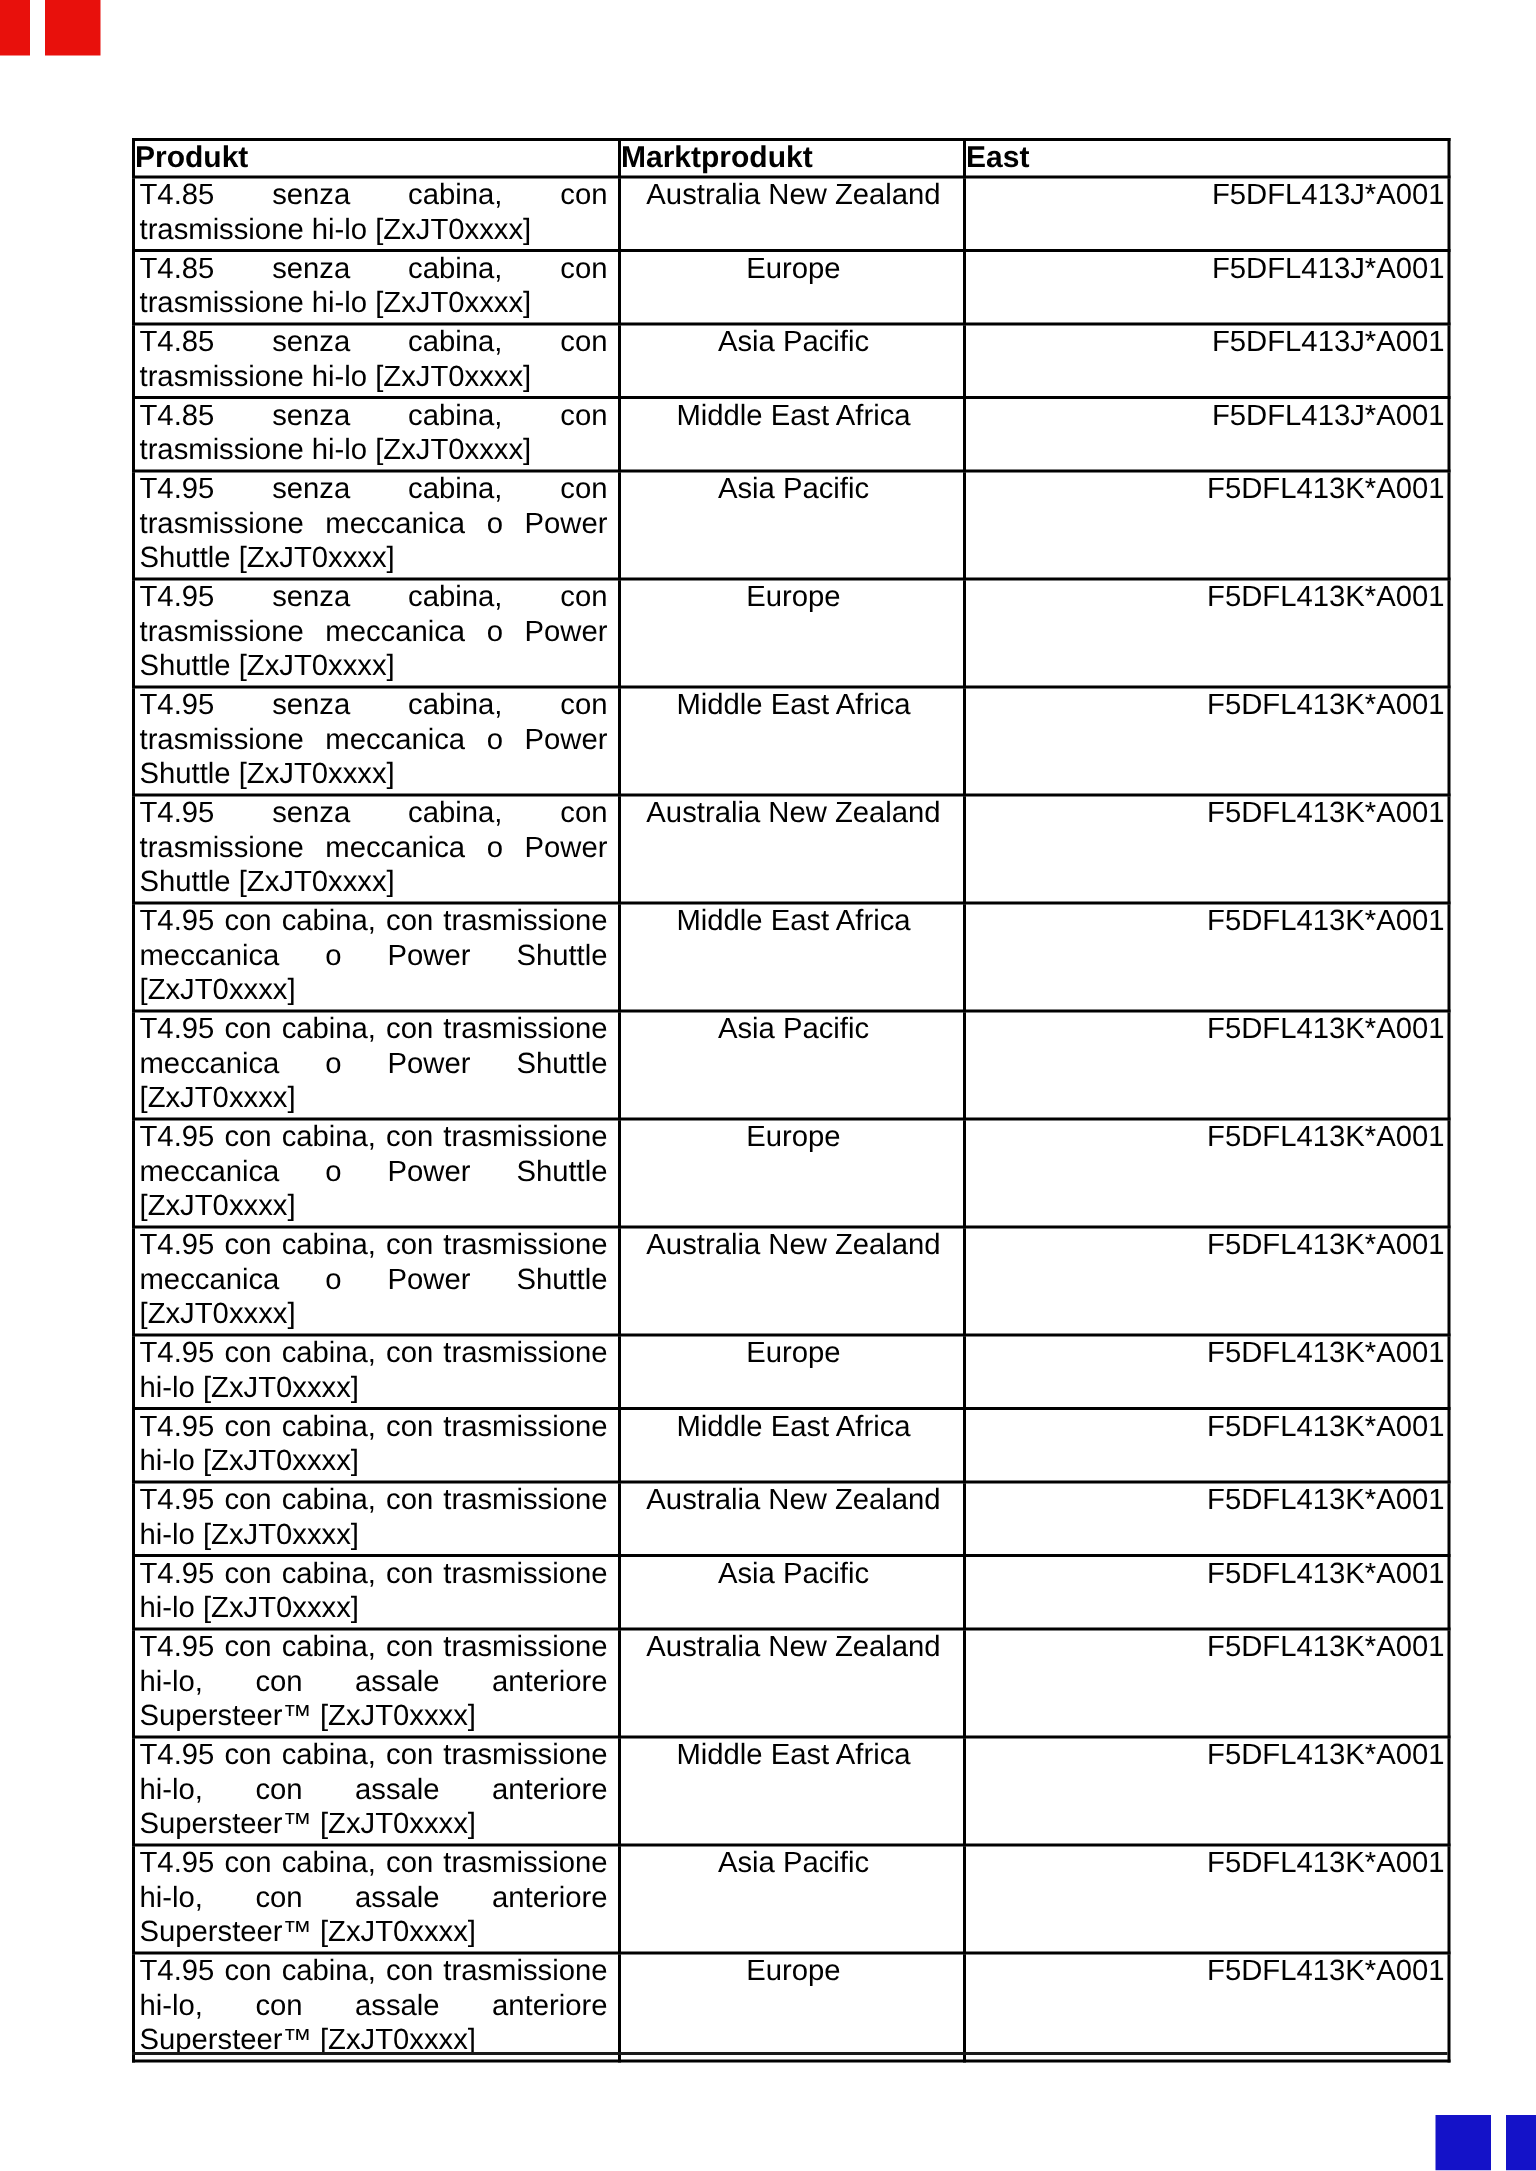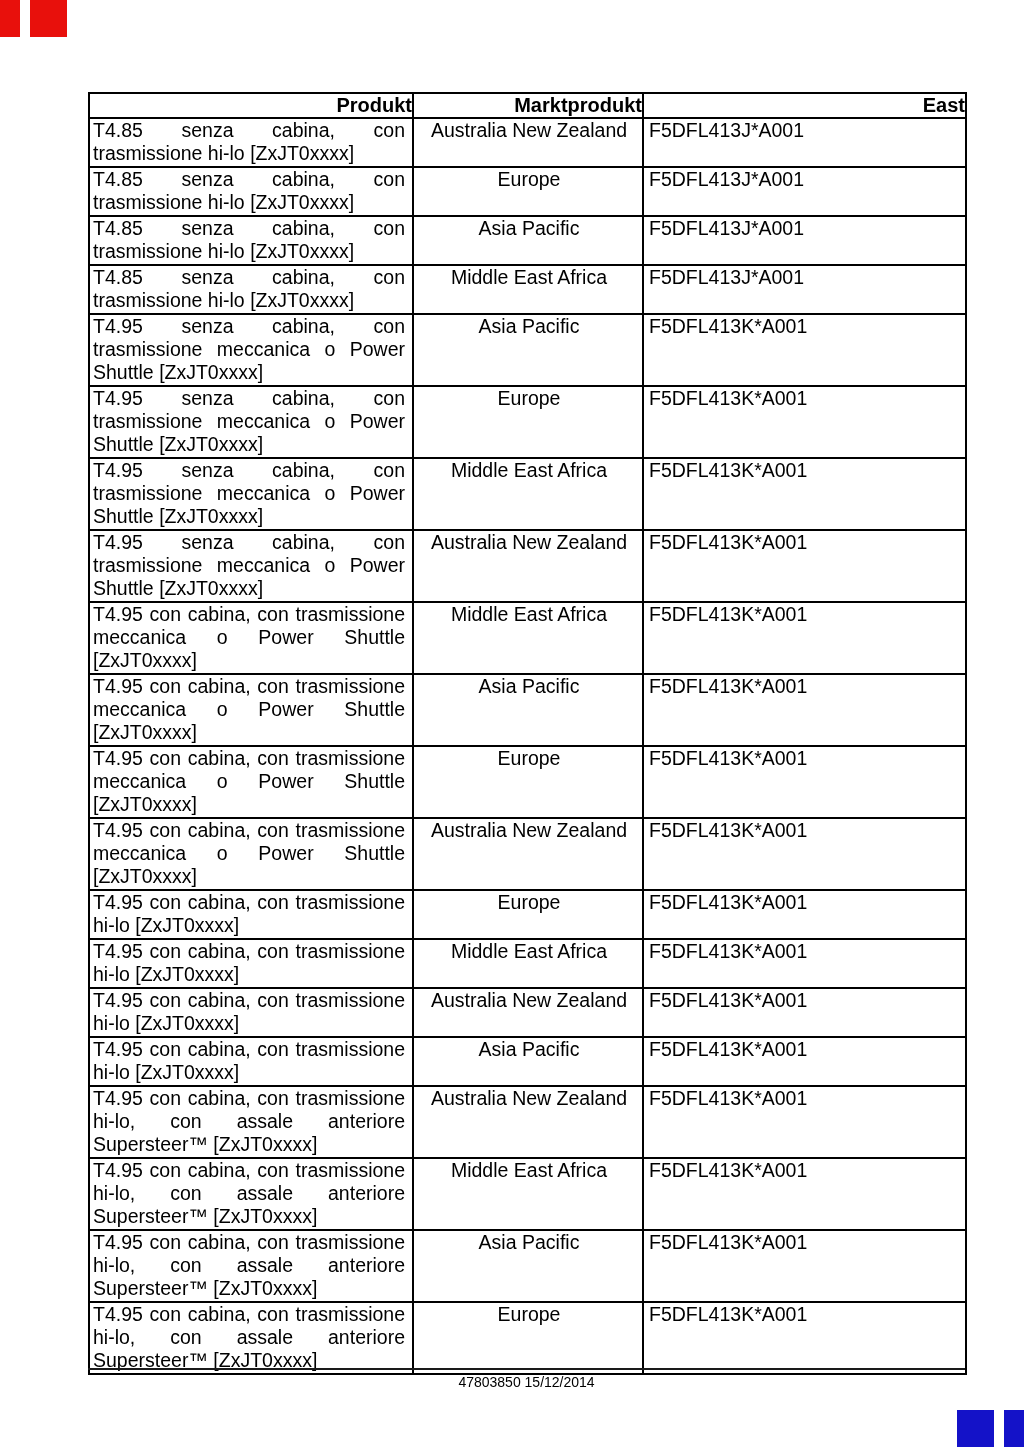--- a/index.html
+++ b/index.html
@@ -30,34 +30,34 @@
     border-collapse: collapse;
     table-layout: fixed;
   }
   .product-table th, .product-table td {
     border: 2px solid #000000;
     overflow: hidden;
   }
   .product-table th {
     font-size: 20px;
     font-weight: bold;
-    text-align: right;
+    text-align: left;
     height: 21px;
     line-height: 21px;
     padding: 1px 0 1px 0;
   }
   .product-table td {
     vertical-align: top;
     font-size: 19.5px;
     line-height: 23px;
     padding: 0;
   }
   td.c-produkt { text-align: justify; padding: 0 7px 1px 3px; }
   td.c-markt   { text-align: center;    padding: 0 2px 1px 4px; white-space: nowrap; }
-  td.c-motor   { text-align: left;    padding: 0 2px 1px 5px; white-space: nowrap; }
+  td.c-motor   { text-align: right;    padding: 0 2px 1px 5px; white-space: nowrap; }
   tr.h2 { height: 47px; }
   tr.h3 { height: 70px; }
 
   
   .footer-rule {
     position: absolute;
     left: 88px; top: 1368px;
     width: 877px; height: 2px;
     background: #1a1a1a;
   }
@@ -189,18 +189,17 @@
     </tr>
         <tr class="h3">
       <td class="c-produkt">T4.95 con cabina, con trasmissione hi-lo, con assale anteriore Supersteer™ [ZxJT0xxxx]</td>
       <td class="c-markt">Europe</td>
       <td class="c-motor">F5DFL413K*A001</td>
     </tr>
       </tbody>
   </table>
 
   <div class="footer-rule"></div>
-  <div class="footer-text">47803850 15/12/2014</div>
 
   <div class="mark mark-br-a" style="background-color: rgb(20, 18, 200);"></div>
   <div class="mark mark-br-b" style="background-color: rgb(20, 18, 200);"></div>
 
 </div>
 
 </body></html>

